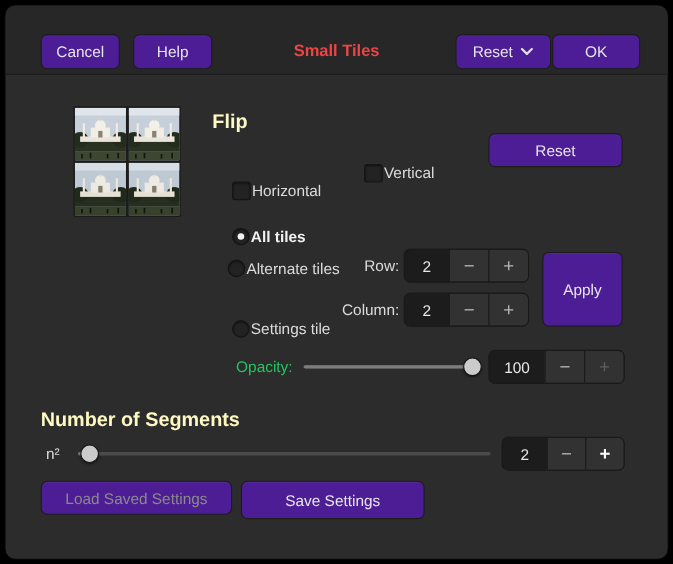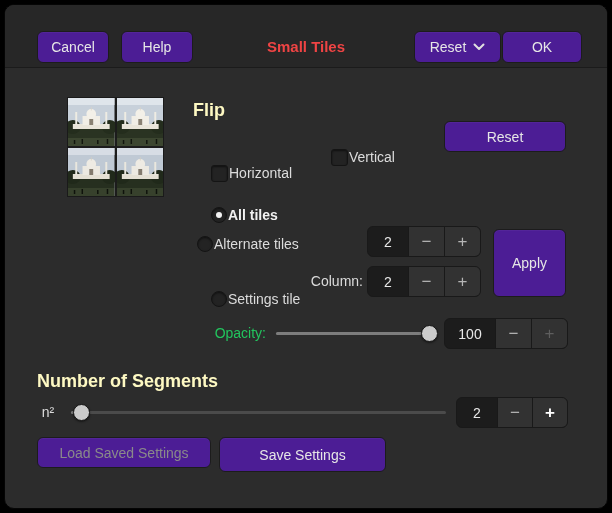--- a/index.html
+++ b/index.html
@@ -275,29 +275,30 @@
     <span class="lbl">Vertical</span>
   </div>
   <button class="btn" style="left:439px;top:116px;width:122px;height:31px">Reset</button>
 
   <div class="radio-row" style="left:206px;top:162px">
     <span class="radio selected">
         <span class="dot"></span>
       </span>
     <span class="lbl bold">All tiles</span>
   </div>
-  <div class="radio-row" style="left:192px;top:191px">
+  <div class="radio-row" style="left:202px;top:191px">
     <span class="radio"></span>
     <span class="lbl">Alternate tiles</span>
   </div>
   <div class="radio-row" style="left:206px;top:246px">
     <span class="radio"></span>
     <span class="lbl">Settings tile</span>
   </div>
 
+  <div class="field-label" style="left:290px;top:221px;width:68px">Row:</div>
   <div class="spin" style="left:362px;top:221px">
     <div class="spin-value" style="width:40px">2</div>
     <button class="spin-btn" style="width:36px">−</button>
     <button class="spin-btn" style="width:36px">+</button>
   </div>
 
   <div class="field-label" style="left:284px;top:261px;width:74px">Column:</div>
   <div class="spin" style="left:362px;top:261px">
     <div class="spin-value" style="width:40px">2</div>
     <button class="spin-btn" style="width:36px">−</button>

